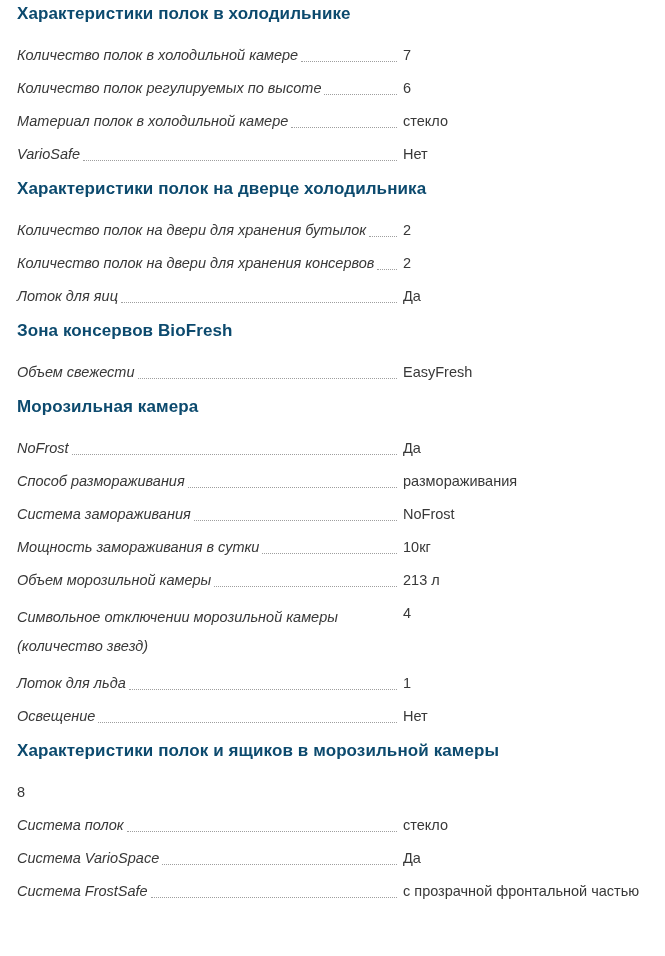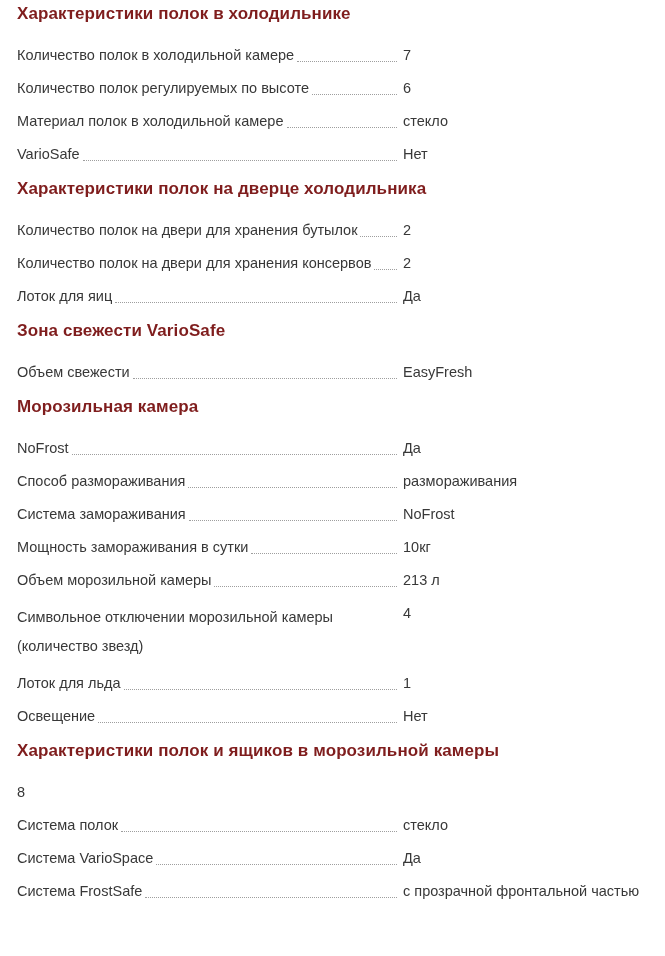--- a/index.html
+++ b/index.html
@@ -20,36 +20,37 @@
     box-sizing: border-box;
     width: 665px;
   }
   .spec-section {
     margin-bottom: 8px;
   }
   .section-title {
     font-size: 17px;
     line-height: 24px;
     font-weight: 700;
-    color: #7f1d1d;
+    color: #0c4a6e;
     margin: 0 0 19px 0;
     letter-spacing: 0.1px;
   }
   .spec-row {
     display: flex;
     align-items: flex-start;
     font-size: 14.5px;
     line-height: 21px;
     margin-bottom: 12px;
   }
   .spec-left {
     flex: 0 0 386px;
     max-width: 386px;
     display: flex;
     align-items: flex-end;
+    font-style: italic;
   }
   .spec-label {
     white-space: nowrap;
   }
   .spec-row.wrap-label .spec-label {
     white-space: normal;
     line-height: 29px;
   }
   .leader {
     flex: 1 1 auto;
@@ -117,21 +118,21 @@
         </div>
         <div class="spec-row">
           <div class="spec-left">
             <span class="spec-label">Лоток для яиц</span>
             <span class="leader" style="border-bottom-color: rgb(158, 158, 158);"></span>
           </div>
           <span class="spec-value">Да</span>
         </div>
       </section>
       <section class="spec-section">
-        <h2 class="section-title">Зона свежести VarioSafe</h2>
+        <h2 class="section-title">Зона консервов BioFresh</h2>
         <div class="spec-row">
           <div class="spec-left">
             <span class="spec-label">Объем свежести</span>
             <span class="leader" style="border-bottom-color: rgb(158, 158, 158);"></span>
           </div>
           <span class="spec-value">EasyFresh</span>
         </div>
       </section>
       <section class="spec-section">
         <h2 class="section-title">Морозильная камера</h2>

